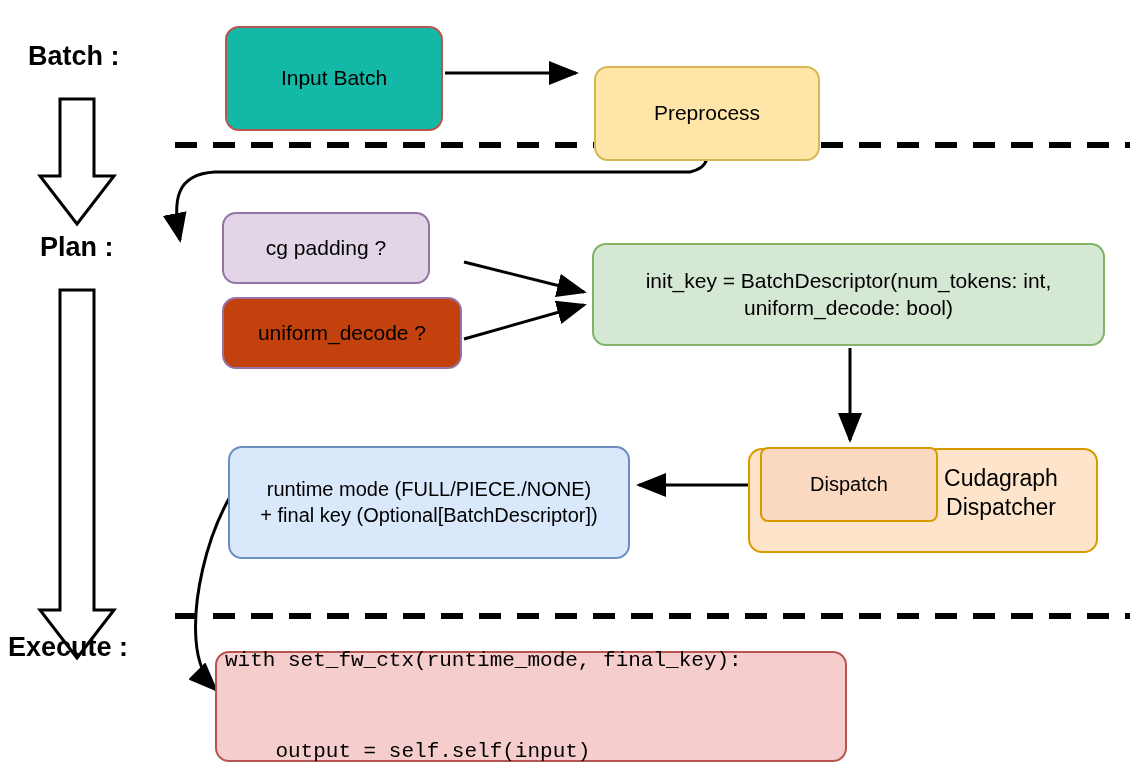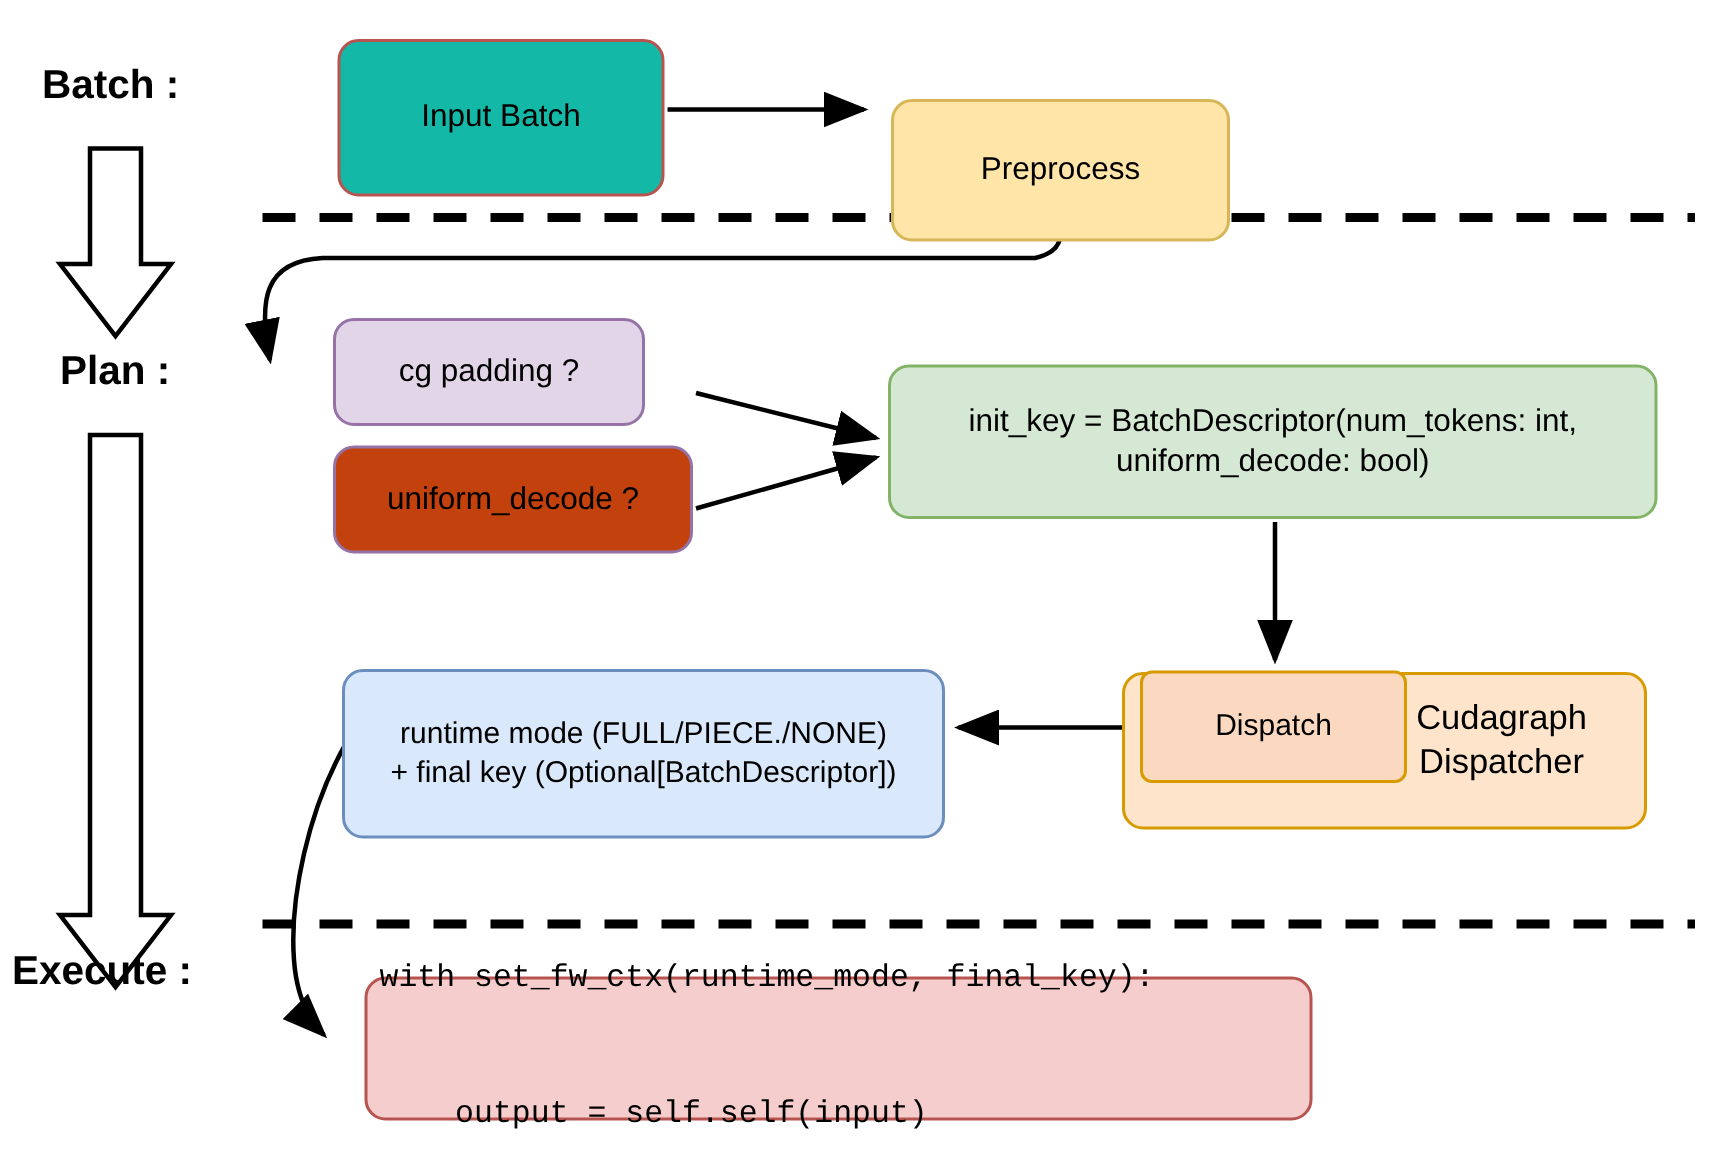--- a/index.html
+++ b/index.html
@@ -87,21 +87,21 @@
   #node-cudagraph-dispatcher .label-stack {
     width: 150px;
   }
   #node-dispatch {
     left: 760px; top: 447px; width: 178px; height: 75px;
     background: #fad9c0; border-color: #d79b00;
     font-size: 20px;
     border-radius: 8px;
   }
   #node-execute-code {
-    left: 243px; top: 651px; width: 632px; height: 96px;
+    left: 215px; top: 651px; width: 632px; height: 111px;
     background: #f5cdcd; border-color: #b85450;
     font-family: "Liberation Mono", monospace;
     font-size: 21px;
     justify-content: flex-start;
     align-items: center;
     padding-left: 8px;
     white-space: pre;
     text-align: left;
     line-height: 1.45;
   }

